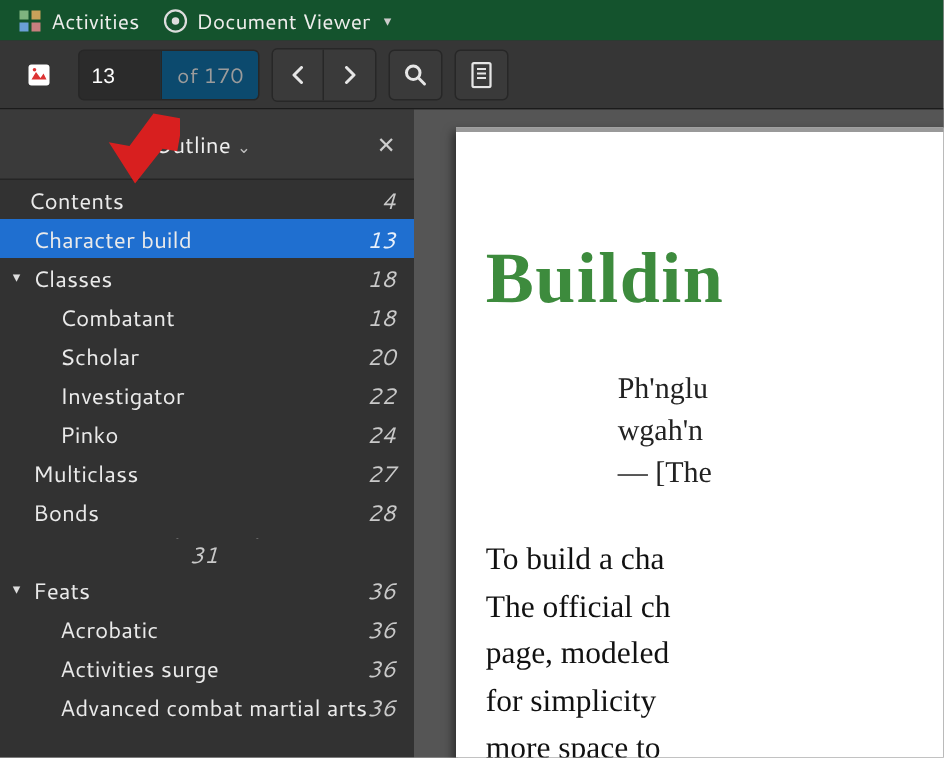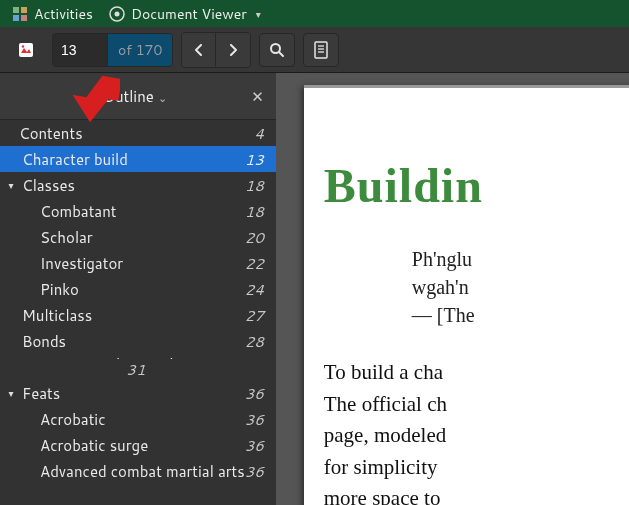--- a/index.html
+++ b/index.html
@@ -258,21 +258,21 @@
         <div class="row" style="padding-left: 22px; position: relative;">
           <span class="expander" style="position: absolute; left: 4px;">▾</span>
           <span class="lbl">Feats</span>
           <span class="pg">36</span>
         </div>
         <div class="row" style="padding-left: 40px; position: relative;">
           <span class="lbl">Acrobatic</span>
           <span class="pg">36</span>
         </div>
         <div class="row" style="padding-left: 40px; position: relative;">
-          <span class="lbl">Acrobatic surge</span>
+          <span class="lbl">Activities surge</span>
           <span class="pg">36</span>
         </div>
         <div class="row" style="padding-left: 40px; position: relative;">
           <span class="lbl">Advanced combat martial arts</span>
           <span class="pg">36</span>
         </div>
       </div>
   </div>
 
   <div class="viewer">

